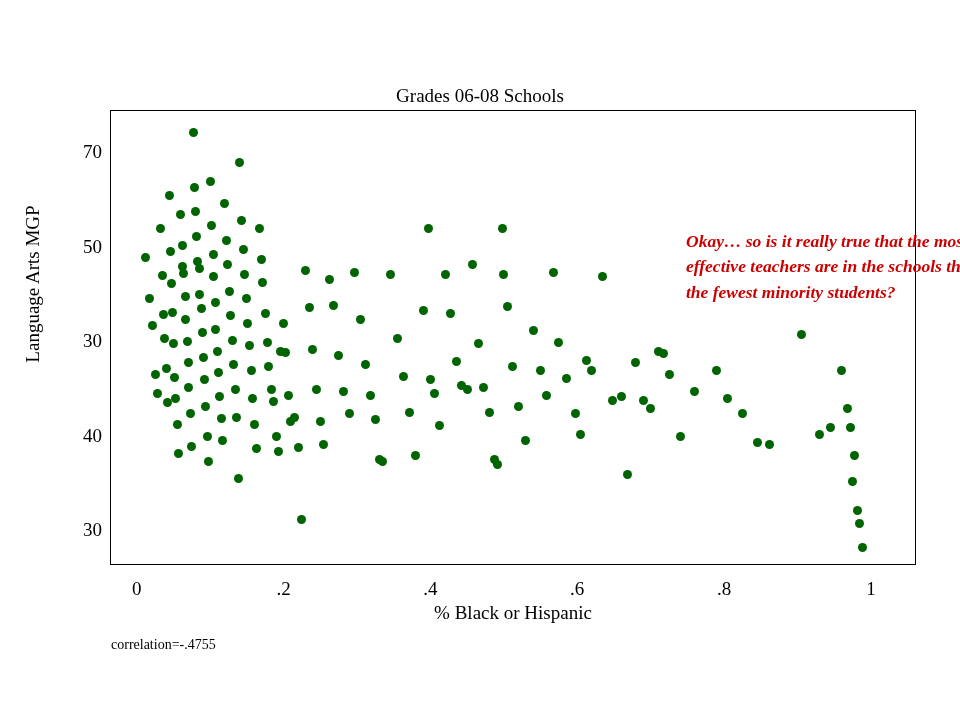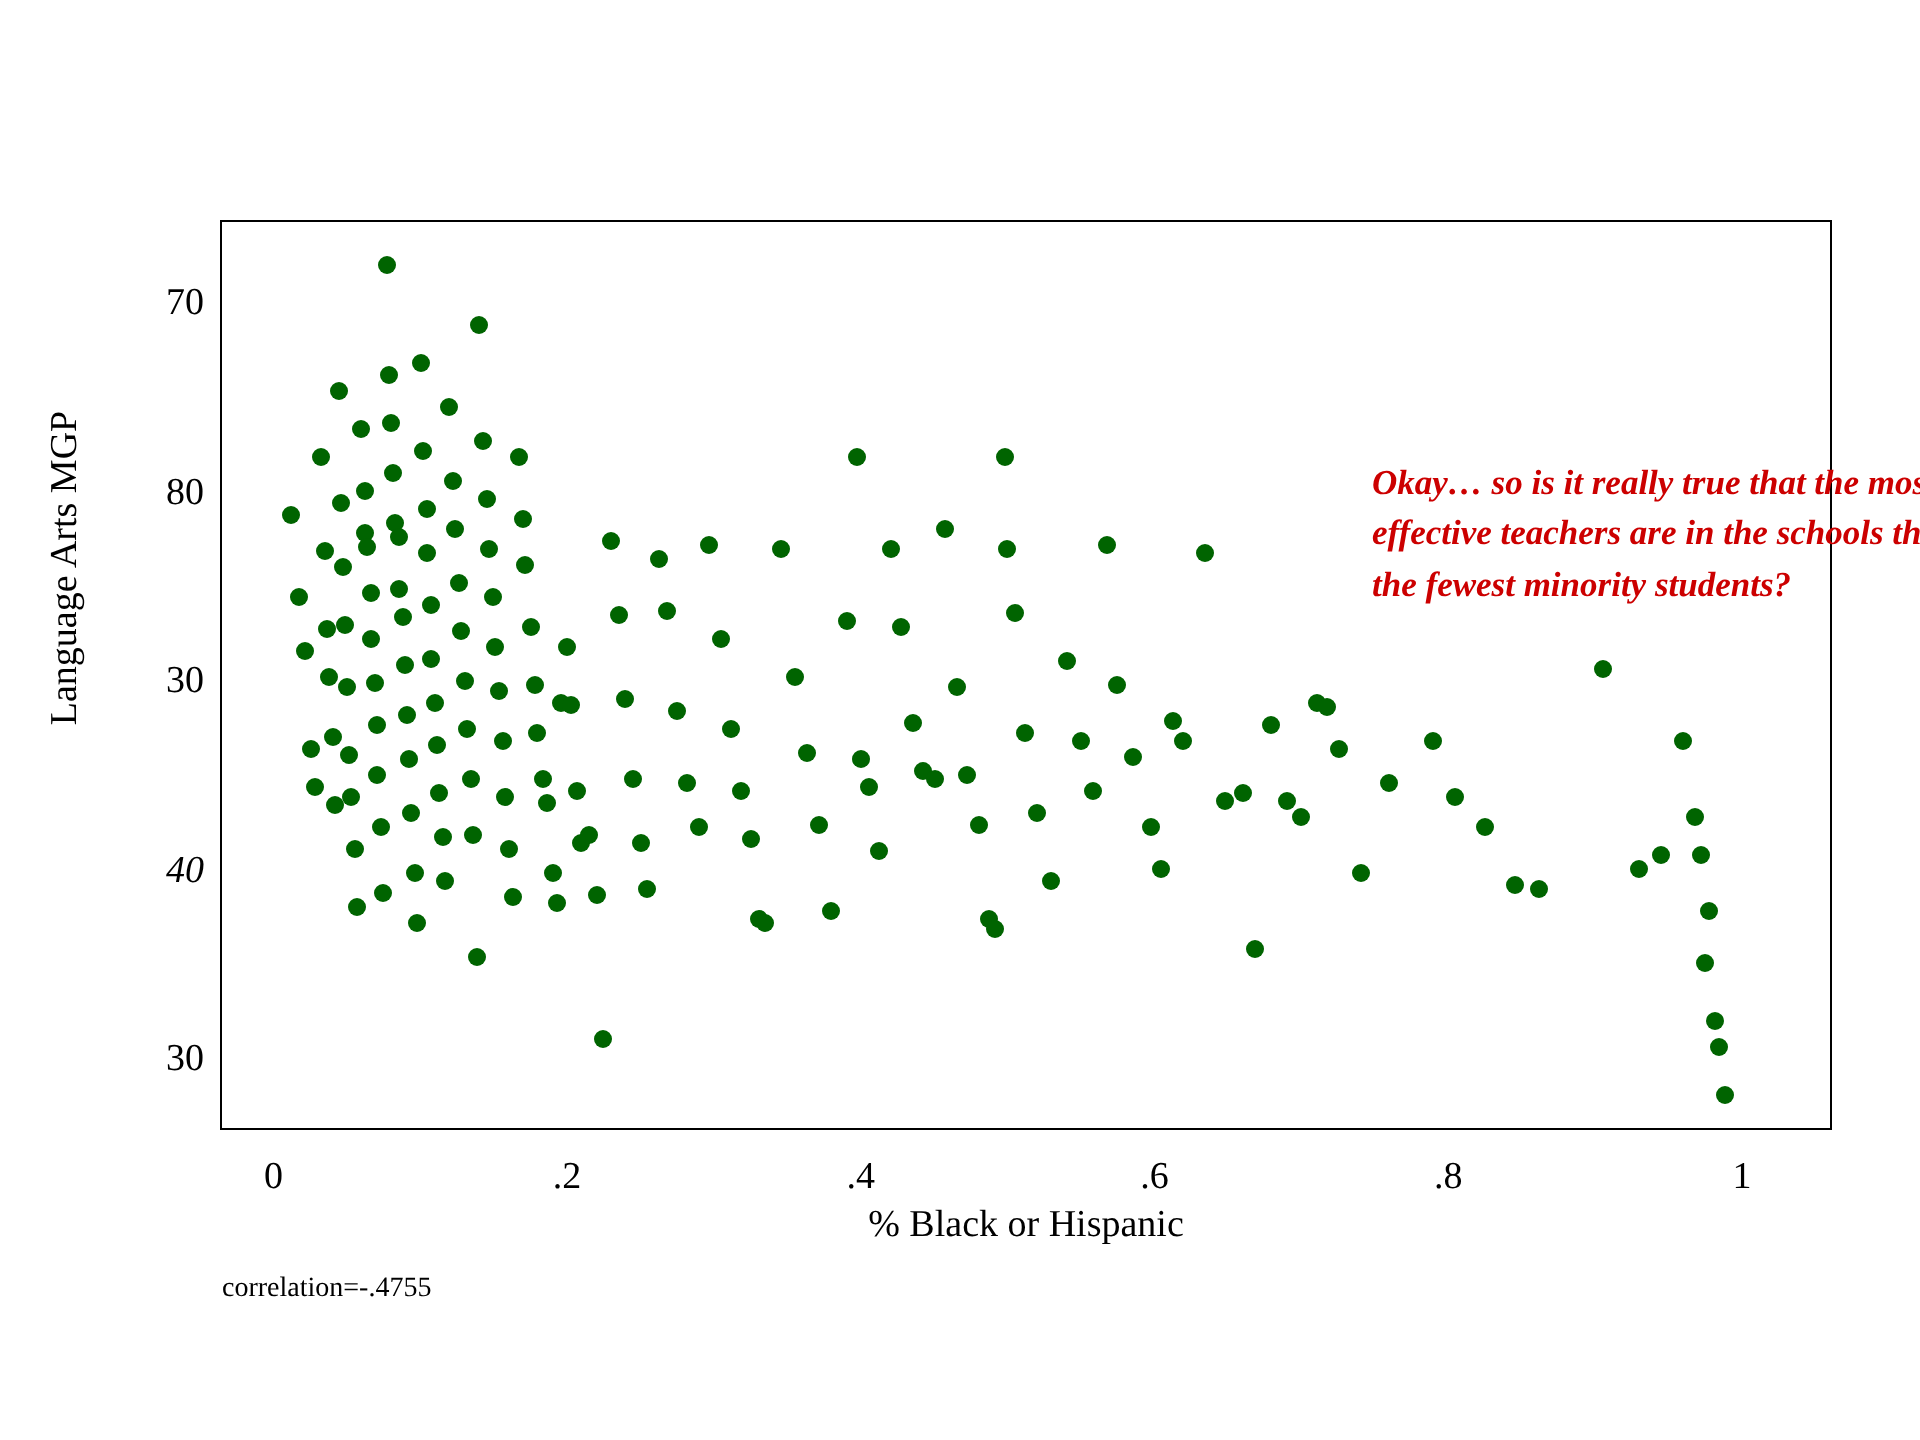--- a/index.html
+++ b/index.html
@@ -135,26 +135,27 @@
     font-size: 14px;
     color: #000000;
     font-family: "Liberation Serif", serif;
   }
 </style>
 </head>
 <body>
 
 <div id="stage">
 
+  <div id="chart-subtitle">Grades 06-08 Schools</div>
 
   <div id="y-ticks">
       <div class="y-tick-label" style="top: 408.969px;">30</div>
-      <div class="y-tick-label" style="top: 314.594px; font-style: italic;">40</div>
+      <div class="y-tick-label" style="top: 314.594px;">40</div>
       <div class="y-tick-label" style="top: 220.219px;">30</div>
-      <div class="y-tick-label" style="top: 125.844px;">80</div>
+      <div class="y-tick-label" style="top: 125.844px;">50</div>
       <div class="y-tick-label" style="top: 31.4688px; text-align: center;">70</div>
     </div>
   <div id="y-axis-title">Language Arts MGP</div>
 
   <div id="plot-frame">
     <div id="plot-area">
         <div class="dot" style="left: 34.5096px; top: 146.281px; background: rgb(0, 100, 0);"></div>
         <div class="dot" style="left: 38.9151px; top: 187.806px; background: rgb(0, 100, 0);"></div>
         <div class="dot" style="left: 41.8521px; top: 214.231px; background: rgb(0, 100, 0);"></div>
         <div class="dot" style="left: 44.789px; top: 263.306px; background: rgb(0, 100, 0);"></div>

